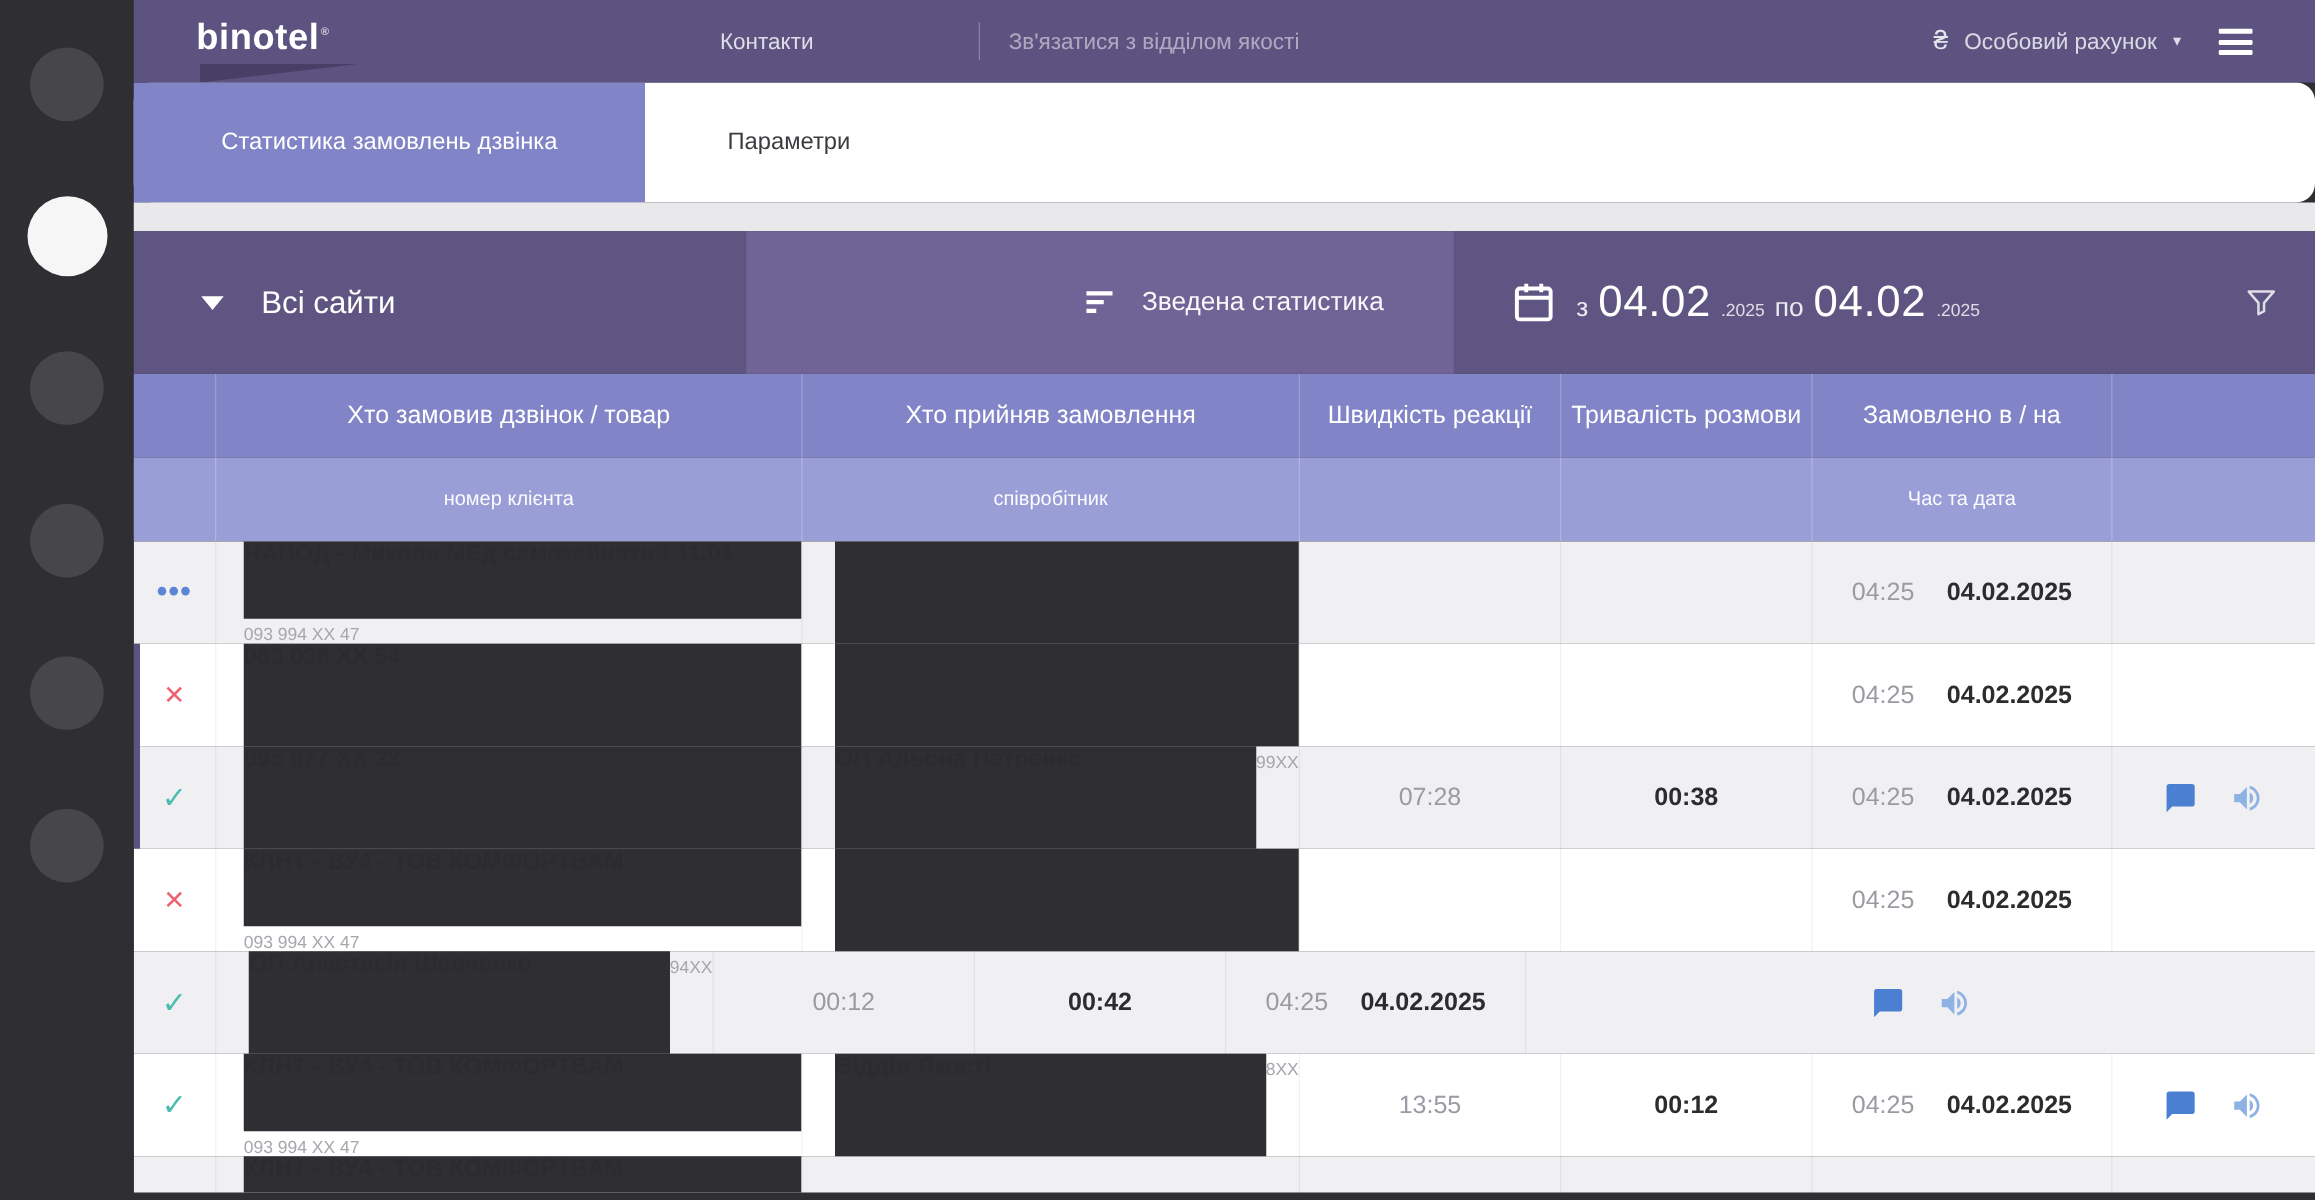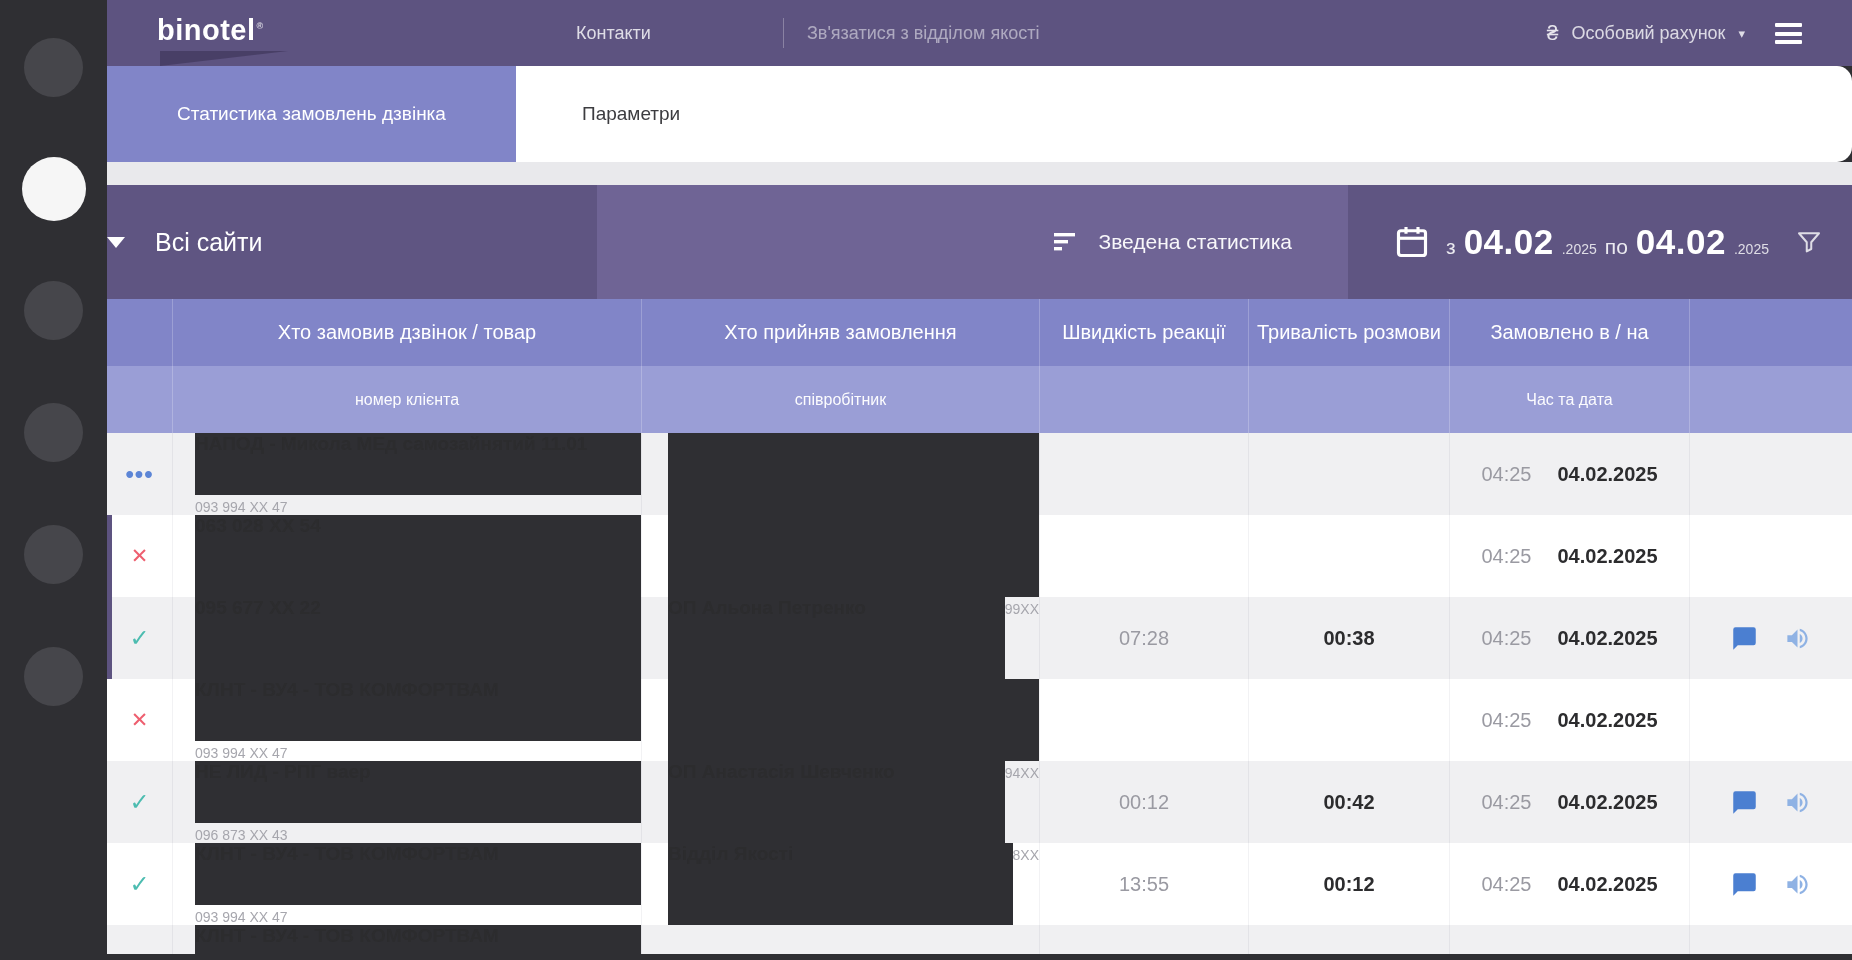--- a/index.html
+++ b/index.html
@@ -40,31 +40,31 @@
   
   .tabbar { height:96px; background:#fff; display:flex; flex:0 0 96px;border-radius:15px; }
   .tab { display:flex; align-items:center; font-size:19px; cursor:pointer; }
   .tab.active { width:409px; background:#8185c8; color:#fff; justify-content:center; }
   .tab.plain { padding:0 66px; color:#3c3c40; }
 
   .gap-strip { height:23px; background:#e9e9ec; flex:0 0 23px; }
 
   
   .filterbar { height:114px; background:#5f5582; display:flex; flex:0 0 114px; position:relative; color:#fff; }
-  .fb-left { width:490px; display:flex; align-items:center; gap:30px; cursor:pointer; }
+  .fb-left { width:490px; display:flex; align-items:center; padding-left:54px; gap:30px; cursor:pointer; }
   .dd-caret { width:0; height:0; border-left:9px solid transparent; border-right:9px solid transparent;
               border-top:11px solid #fff; }
   .fb-site { font-size:25px; color:#fff; }
-  .fb-mid { width:751px; background:#6f6495; display:flex; align-items:center; justify-content:flex-end;
+  .fb-mid { width:566px; background:#6f6495; display:flex; align-items:center; justify-content:flex-end;
             padding-right:56px; gap:18px; cursor:pointer; }
   .fb-summary { font-size:21px; color:rgba(255,255,255,.95); }
   .fb-right { flex:1; display:flex; align-items:center; padding-left:46px; gap:16px; cursor:pointer; }
   .daterow { display:flex; align-items:baseline; gap:8px; }
   .d-label { font-size:21px; color:rgba(255,255,255,.88); }
-  .d-big { font-size:35px; font-weight:700; color:#fff; letter-spacing:.5px; }
+  .d-big { font-size:35px; font-weight:400; color:#fff; letter-spacing:.5px; }
   .d-small { font-size:14px; color:rgba(255,255,255,.8); }
   .funnel { position:absolute; right:28px; top:42px; cursor:pointer; }
 
   
   .thead { height:67px; background:#8185c8; display:flex; flex:0 0 67px; color:#fff; }
   .subhead { height:67px; background:#9a9ed6; display:flex; flex:0 0 67px; color:rgba(255,255,255,.97); }
   .hc { display:flex; align-items:center; justify-content:center; text-align:center;
         font-size:20px; line-height:1.25; border-left:1px solid rgba(255,255,255,.22); }
   .subhead .hc { font-size:16px; }
   .hc.first { border-left:none; }
@@ -292,24 +292,20 @@
           <span class="time">04:25</span>
           <span class="date">04.02.2025</span>
         </div>
         <div class="cell c-actions"></div>
       </div>
 
       <div class="row alt">
         <div class="cell c-status">
           <span class="st check">✓</span>
         </div>
-        <div class="cell c-caller">
-          <div class="main">НЕ ЛИД - РПГ ваер</div>
-          <div class="sub">096 873 XX 43</div>
-        </div>
         <div class="cell c-receiver">
           <div class="main">ОП Анастасія Шевченко</div>
           <div class="sub">94XX</div>
         </div>
         <div class="cell c-reaction">00:12</div>
         <div class="cell c-duration">00:42</div>
         <div class="cell c-ordered">
           <span class="time">04:25</span>
           <span class="date">04.02.2025</span>
         </div>

